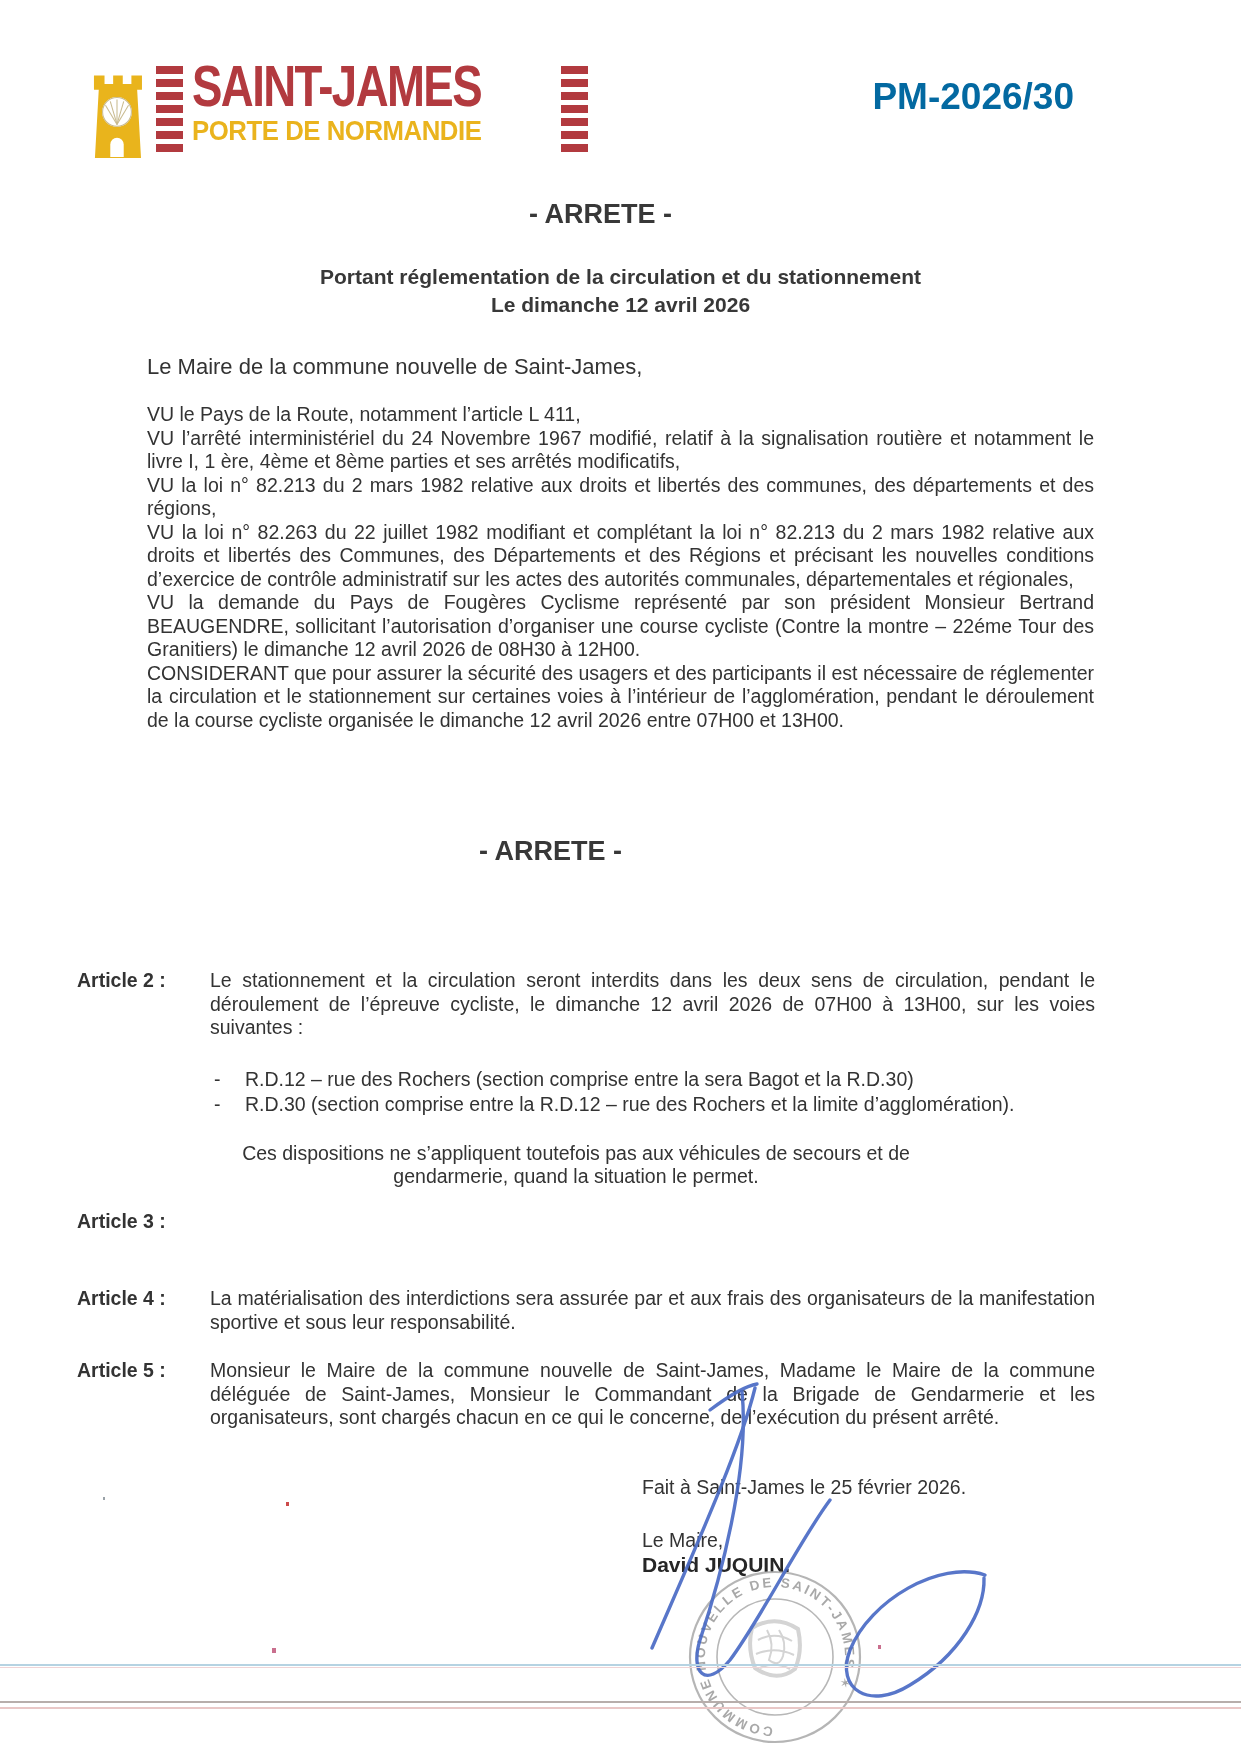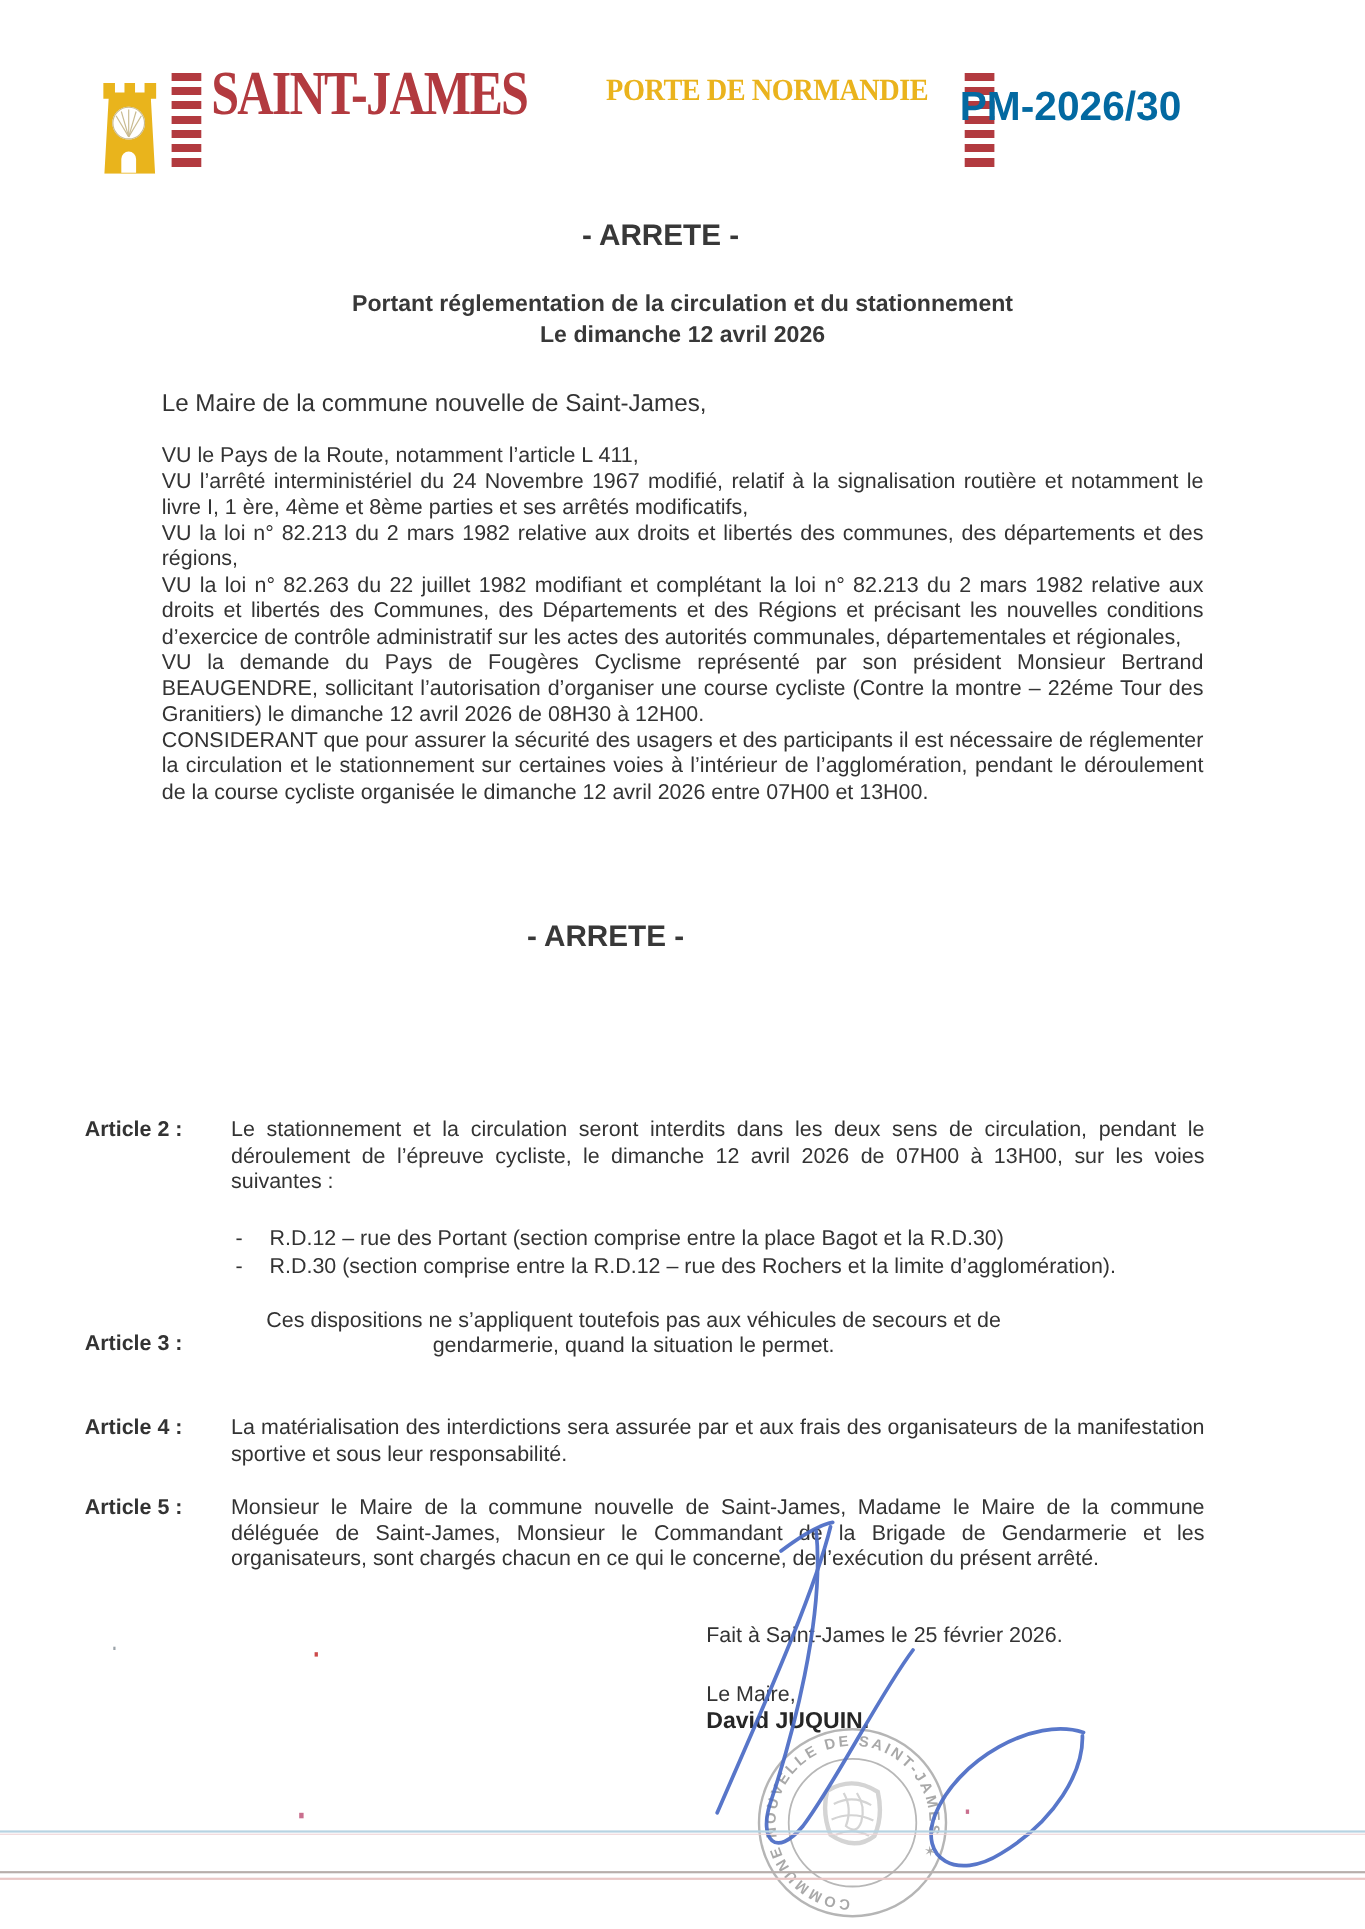--- a/index.html
+++ b/index.html
@@ -10,42 +10,42 @@
     color:#333333;
     -webkit-font-smoothing:antialiased;
   }
   
   .logo{position:absolute; left:88px; top:62px; display:flex; align-items:flex-start;}
   .tower{width:58px; height:96px; flex:0 0 auto;}
   .stripes{width:27px; height:88px; margin-top:4px;
     background:repeating-linear-gradient(to bottom,#b23a3f 0 7.5px,transparent 7.5px 13px);}
   .stripes.left{margin-left:10px; margin-right:9px;}
   .stripes.right{margin-left:8px;}
-  .logo-words{display:flex; flex-direction:row;font-family:Liberation Serif, serif;}
+  .logo-words{display:flex; flex-direction:column;}
   .logo-title{font-size:57px; font-weight:bold; color:#b23a3f; line-height:48px;
     letter-spacing:-2px; transform:scaleX(.8); transform-origin:left top; white-space:nowrap;}
   .logo-sub{font-size:28px; font-weight:bold; color:#eab31d; line-height:26px; margin-top:8px;
     letter-spacing:-.5px; transform:scaleX(.92); transform-origin:left top; white-space:nowrap;}
   .ref{position:absolute; top:76px; right:167px; font-size:37px; font-weight:bold; color:#0369a1;}
   
   .title1{position:absolute; top:199px; left:-20px; width:1241px; text-align:center;
     font-size:27px; font-weight:bold; color:#383838;}
   .subtitle{position:absolute; top:263px; left:0; width:1241px; text-align:center;
     font-size:21px; font-weight:bold; line-height:28px; color:#383838;}
   .title2{position:absolute; top:836px; left:-70px; width:1241px; text-align:center;
     font-size:27px; font-weight:bold; color:#383838;}
   
   .intro{position:absolute; left:147px; top:354px; font-size:22px;}
   .preamble{position:absolute; left:147px; top:403px; width:947px;
     font-size:19.5px; line-height:23.5px; text-align:justify;}
   
   .article{position:absolute; left:77px; width:1018px; font-size:19.5px; line-height:23.5px;}
   .article-label{position:absolute; left:0; top:0; font-weight:bold; white-space:nowrap;}
   .article-body{margin-left:133px; text-align:justify;}
-  .a1{top:897px;} .a2{top:969px;margin-top:47px;} .a3{top:1210px;} .a4{top:1287px;} .a5{top:1359px;}
+  .a1{top:897px;} .a2{top:969px;} .a3{top:1210px;} .a4{top:1287px;} .a5{top:1359px;}
   .bullets{margin-top:27px; line-height:25px; text-align:left;}
   .bullet{display:flex;}
   .bullet .dash{width:31px; padding-left:4px; flex:0 0 auto;}
   .note{margin-top:25px; width:732px; text-align:center;}
   
   .closing{position:absolute; left:642px; top:1476px; font-size:19.5px; line-height:23.5px;}
   .signer-title{margin-top:29px;}
   .signer-name{font-weight:bold; font-size:21px; margin-top:1px; color:#262626;}
   
   .stamp{position:absolute; left:684px; top:1566px; width:182px; height:182px; opacity:.85;}
@@ -111,21 +111,21 @@
   <div class="title2">- ARRETE -</div>
 
 
   <div class="article a2">
     <div class="article-label">Article 2 :</div>
     <div class="article-body">
       <div>Le stationnement et la circulation seront interdits dans les deux sens de circulation, pendant le déroulement de l’épreuve cycliste, le dimanche 12 avril 2026 de 07H00 à 13H00, sur les voies suivantes :</div>
       <div class="bullets">
         <div class="bullet">
           <span class="dash">-</span>
-          <span>R.D.12 – rue des Portant (section comprise entre la place Bagot et la R.D.30)</span>
+          <span>R.D.12 – rue des Rochers (section comprise entre la sera Bagot et la R.D.30)</span>
         </div>
         <div class="bullet">
           <span class="dash">-</span>
           <span>R.D.30 (section comprise entre la R.D.12 – rue des Rochers et la limite d’agglomération).</span>
         </div>
       </div>
       <div class="note">Ces dispositions ne s’appliquent toutefois pas aux véhicules de secours et de gendarmerie, quand la situation le permet.</div>
     </div>
   </div>
 

